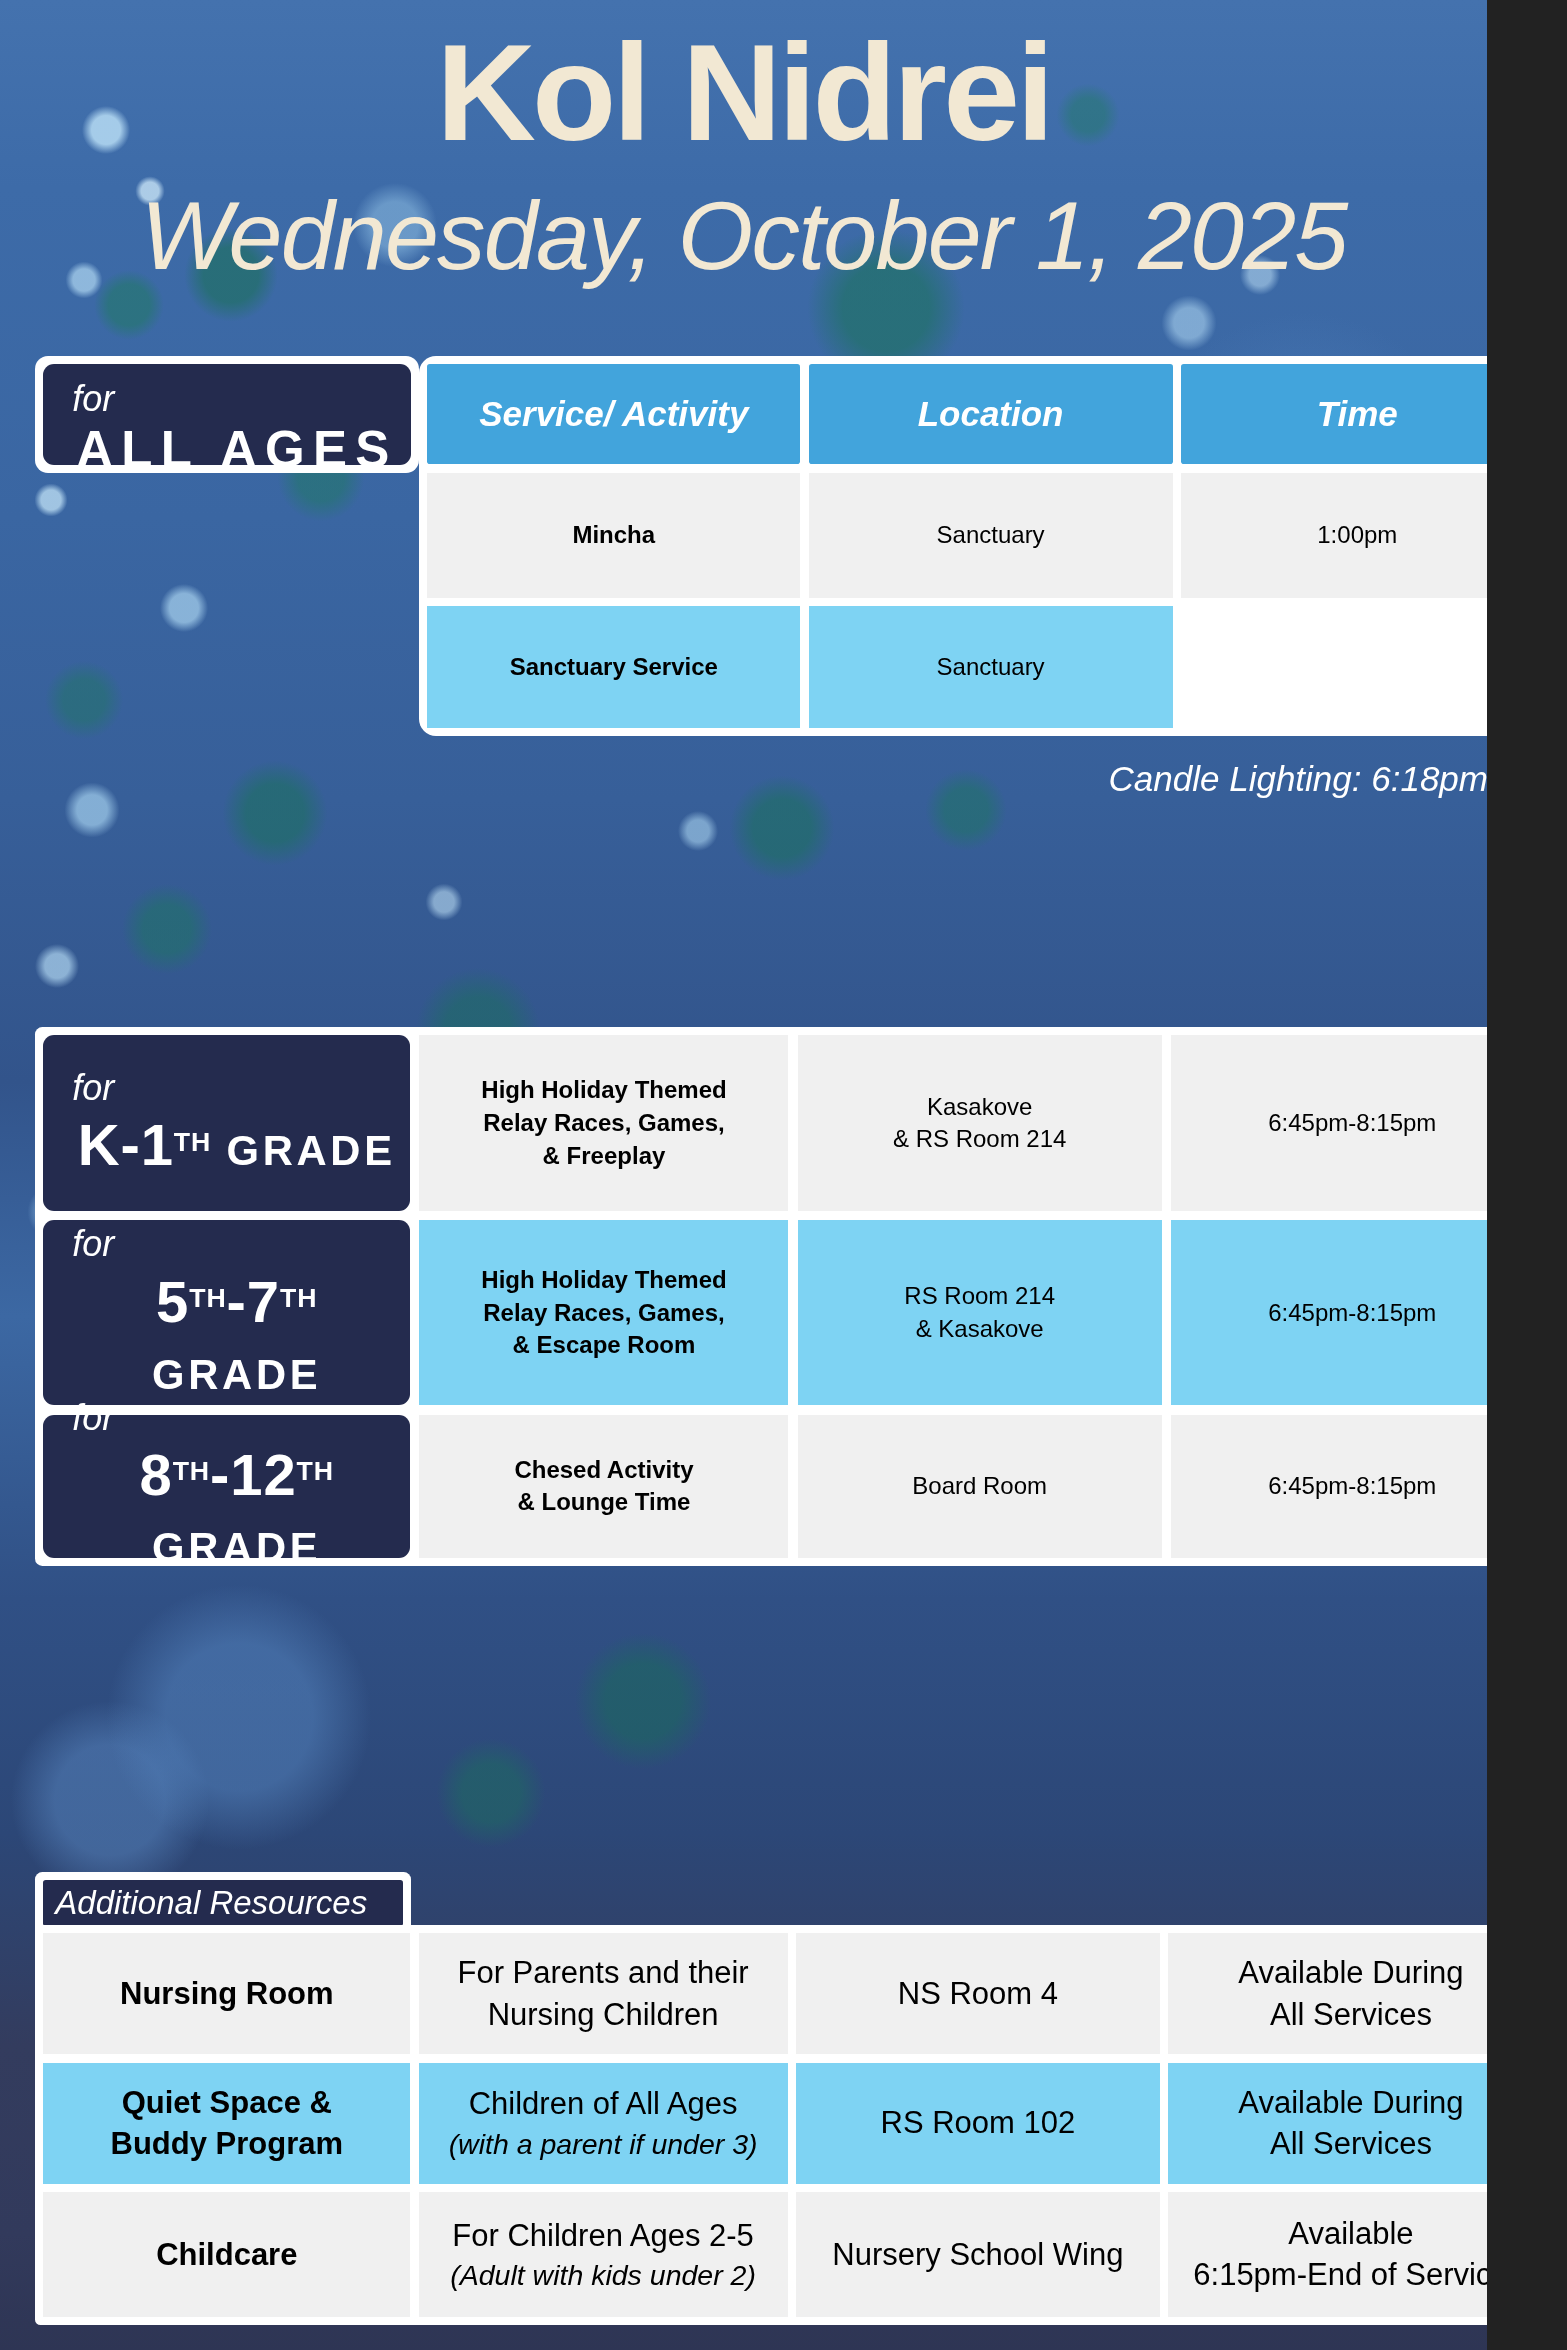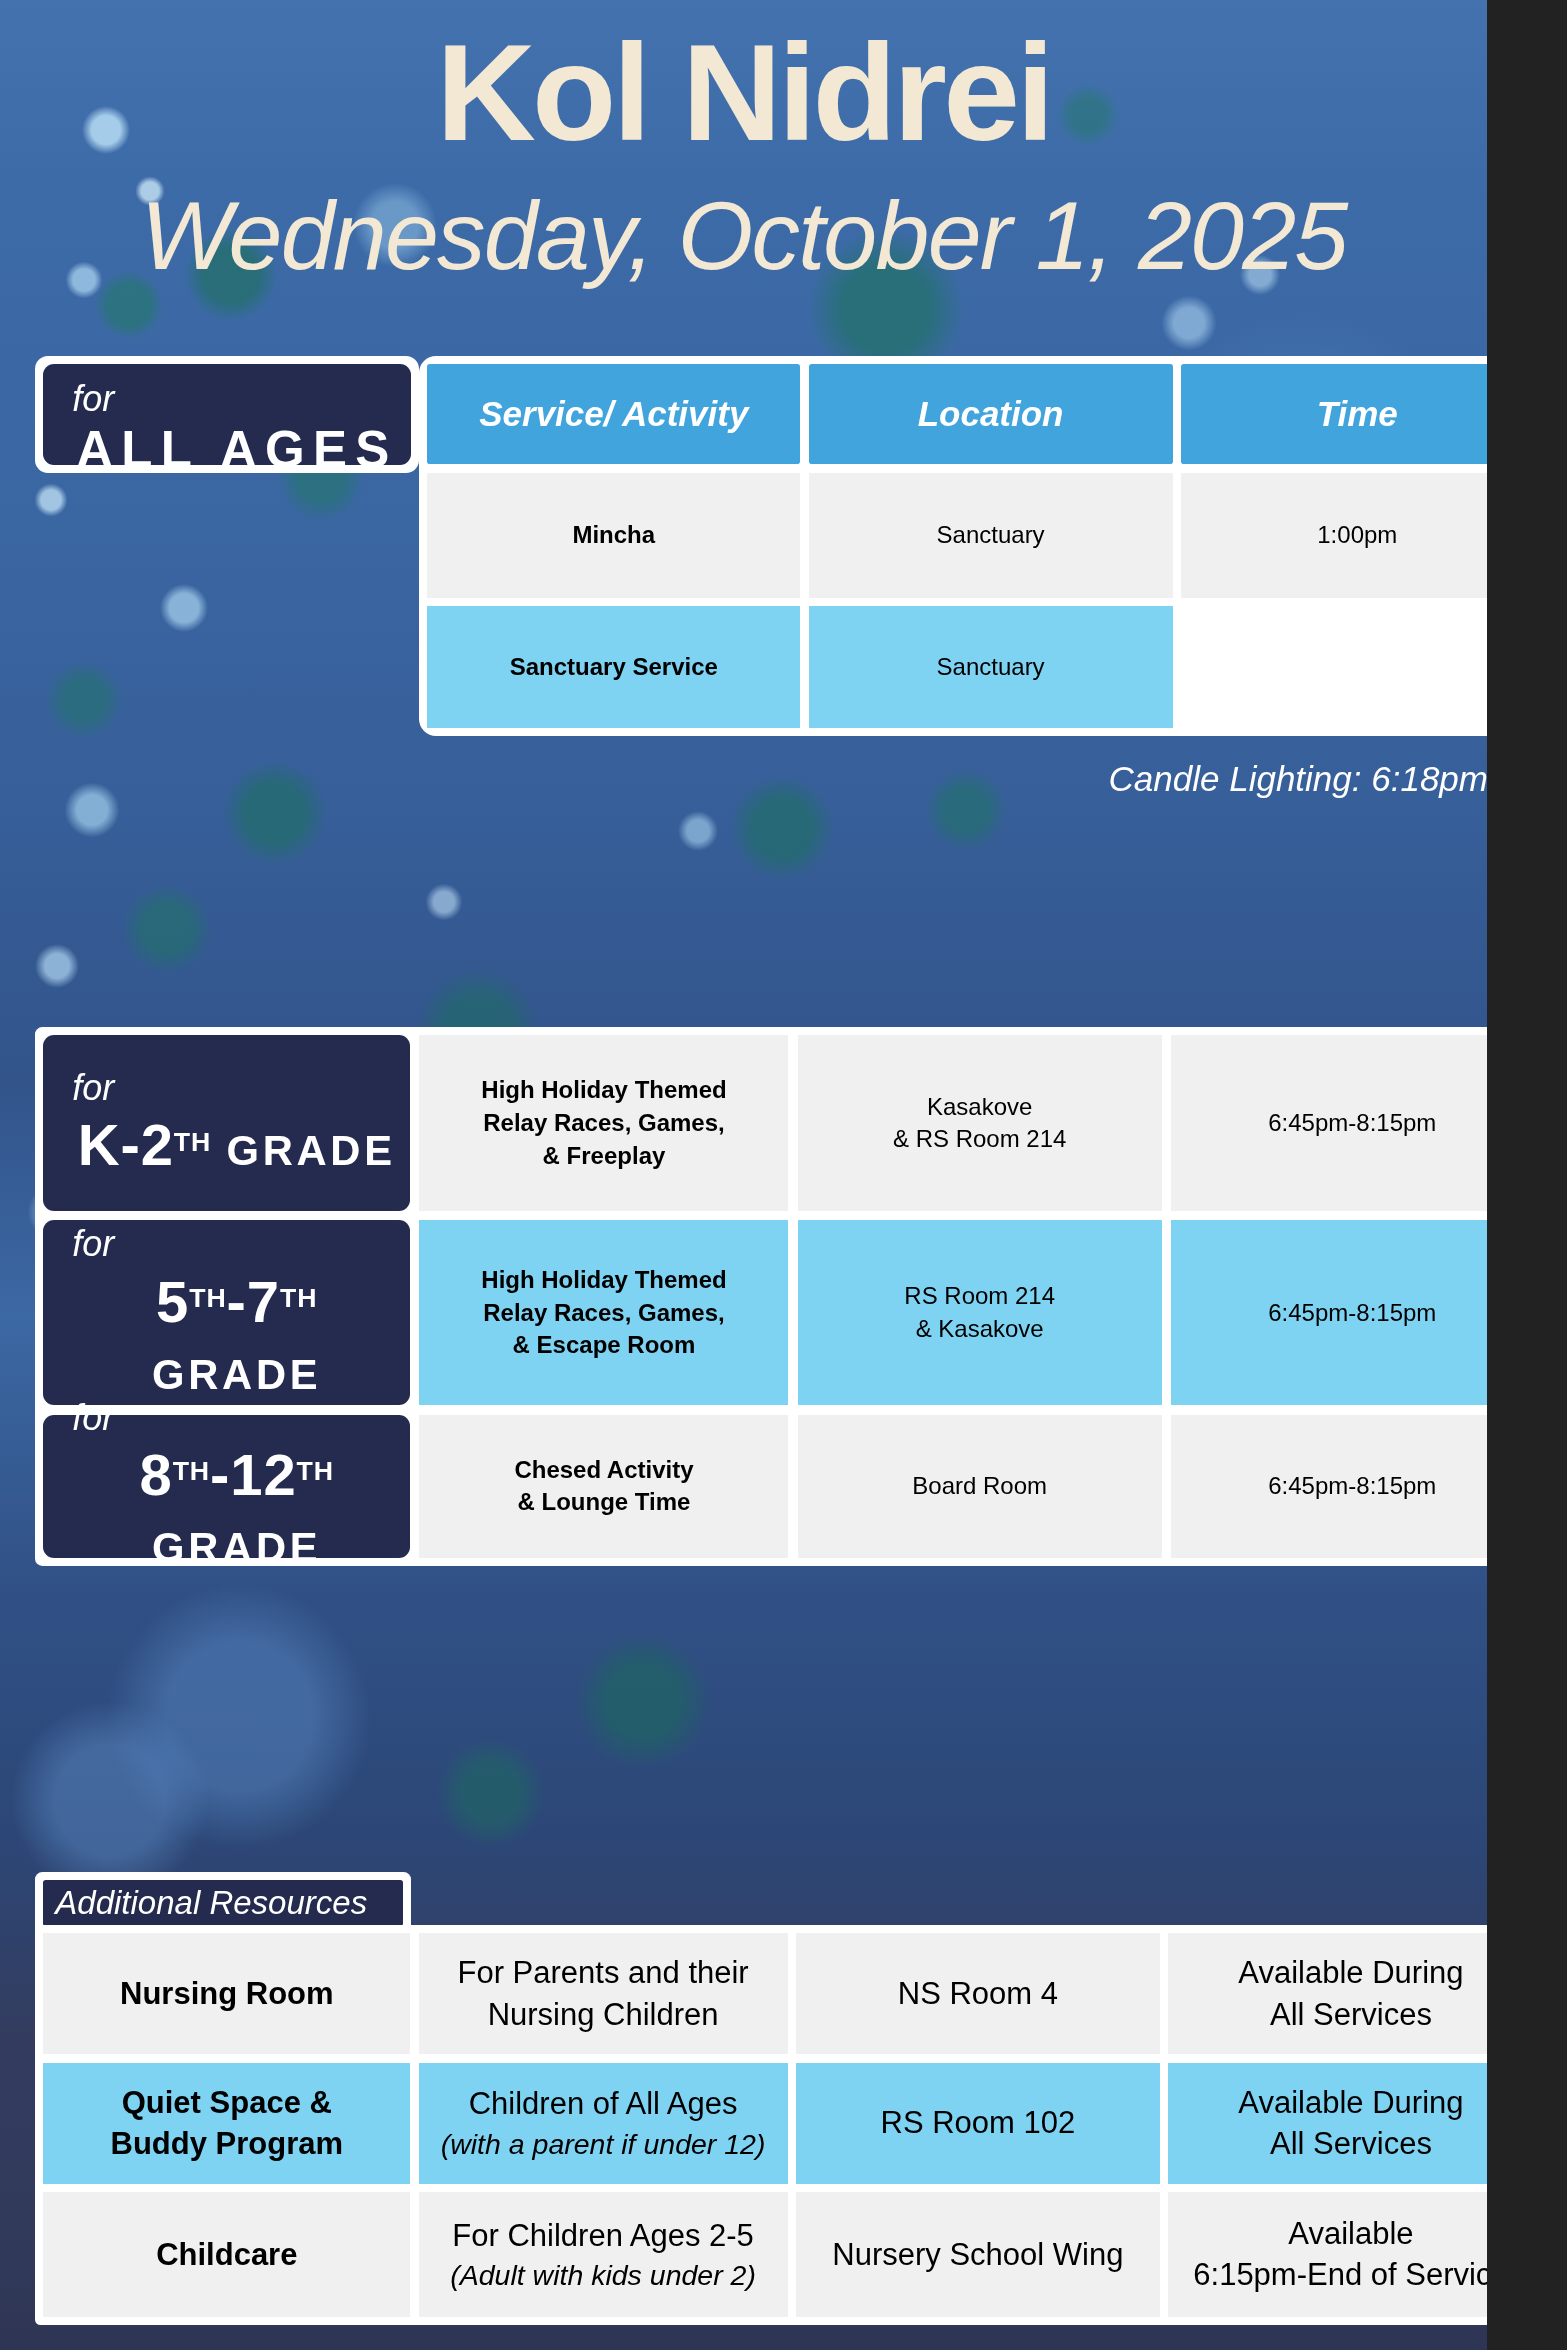--- a/index.html
+++ b/index.html
@@ -132,21 +132,21 @@
       <div class="cell blue bold">Sanctuary Service</div>
       <div class="cell blue">Sanctuary</div>
     </div>
   </section>
 
   <div class="candle">Candle Lighting: 6:18pm</div>
 
   <section class="t2">
     <div class="navybox">
       <div class="for">for</div>
-      <div class="biglabel grade-line"><span>K-2</span><sup>TH</sup><span> GRADE</span></div>
+      <div class="biglabel grade-line"><span>K-1</span><sup>TH</sup><span> GRADE</span></div>
     </div>
     <div class="cell gray bold">High Holiday Themed<br>Relay Races, Games,<br>&amp; Freeplay</div>
     <div class="cell gray">Kasakove<br>&amp; RS Room 214</div>
     <div class="cell gray">6:45pm-8:15pm</div>
 
     <div class="navybox">
       <div class="for">for</div>
       <div class="biglabel grade-line"><span>5</span><sup>TH</sup><span>-7</span><sup>TH</sup><span> GRADE</span></div>
     </div>
     <div class="cell blue bold">High Holiday Themed<br>Relay Races, Games,<br>&amp; Escape Room</div>
@@ -170,21 +170,21 @@
     <div class="cell gray">
       <div>For Parents and their<br>Nursing Children</div>
       <div class="note"></div>
     </div>
     <div class="cell gray">NS Room 4</div>
     <div class="cell gray">Available During<br>All Services</div>
 
     <div class="cell blue bold">Quiet Space &amp;<br>Buddy Program</div>
     <div class="cell blue">
       <div>Children of All Ages</div>
-      <div class="note">(with a parent if under 12)</div>
+      <div class="note">(with a parent if under 3)</div>
     </div>
     <div class="cell blue">RS Room 102</div>
     <div class="cell blue">Available During<br>All Services</div>
 
     <div class="cell gray bold">Childcare</div>
     <div class="cell gray">
       <div>For Children Ages 2-5</div>
       <div class="note">(Adult with kids under 2)</div>
     </div>
     <div class="cell gray">Nursery School Wing</div>

